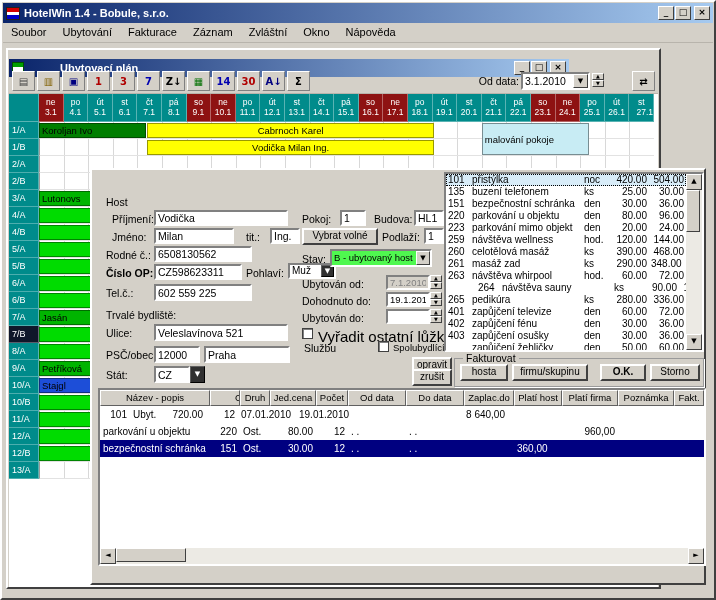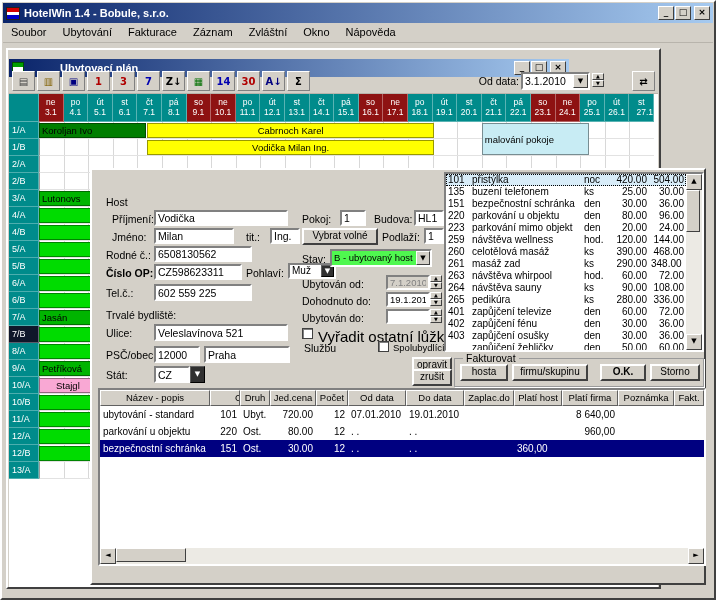--- a/index.html
+++ b/index.html
@@ -280,21 +280,21 @@
           <div class="bar" style="left: 30px; top: 114px; width: 55.58px; height: 15px; background: rgb(0, 220, 0); text-align: left; padding-left: 2px;"></div>
           <div class="bar" style="left: 30px; top: 131px; width: 55.58px; height: 15px; background: rgb(0, 220, 0); text-align: left; padding-left: 2px;"></div>
           <div class="bar" style="left: 30px; top: 148px; width: 55.58px; height: 15px; background: rgb(0, 220, 0); text-align: left; padding-left: 2px;"></div>
           <div class="bar" style="left: 30px; top: 165px; width: 55.58px; height: 15px; background: rgb(0, 220, 0); text-align: left; padding-left: 2px;"></div>
           <div class="bar" style="left: 30px; top: 182px; width: 55.58px; height: 15px; background: rgb(0, 220, 0); text-align: left; padding-left: 2px;"></div>
           <div class="bar" style="left: 30px; top: 199px; width: 55.58px; height: 15px; background: rgb(0, 220, 0); text-align: left; padding-left: 2px;"></div>
           <div class="bar" style="left: 30px; top: 216px; width: 55.58px; height: 15px; background: rgb(0, 180, 0); text-align: left; padding-left: 2px;">Jasán</div>
           <div class="bar" style="left: 30px; top: 233px; width: 55.58px; height: 15px; background: rgb(0, 220, 0); text-align: left; padding-left: 2px;"></div>
           <div class="bar" style="left: 30px; top: 250px; width: 55.58px; height: 15px; background: rgb(0, 220, 0); text-align: left; padding-left: 2px;"></div>
           <div class="bar" style="left: 30px; top: 267px; width: 55.58px; height: 15px; background: rgb(0, 180, 0); text-align: left; padding-left: 2px;">Petříková</div>
-          <div class="bar" style="left: 30px; top: 284px; width: 55.58px; height: 15px; background: #f9a8d4; text-align: left; padding-left: 16px;">Stajgl</div>
+          <div class="bar" style="left: 30px; top: 284px; width: 55.58px; height: 15px; background: #1d4ed8; text-align: left; padding-left: 2px;">Stajgl</div>
           <div class="bar" style="left: 30px; top: 301px; width: 55.58px; height: 15px; background: rgb(0, 220, 0); text-align: left; padding-left: 2px;"></div>
           <div class="bar" style="left: 30px; top: 318px; width: 55.58px; height: 15px; background: rgb(0, 220, 0); text-align: left; padding-left: 2px;"></div>
           <div class="bar" style="left: 30px; top: 335px; width: 55.58px; height: 15px; background: rgb(0, 220, 0); text-align: left; padding-left: 2px;"></div>
           <div class="bar" style="left: 30px; top: 352px; width: 55.58px; height: 15px; background: rgb(0, 220, 0); text-align: left; padding-left: 2px;"></div>
         </div>
     </div>
   </div>
 
   <div id="karta-window" class="abs raised" style="left:88px;top:166px;width:616px;height:417px;z-index:30;">
 
@@ -429,21 +429,21 @@
             <div class="svc-cell" style="width: 37px; ">348.00</div>
           </div>
           <div class="svc-row">
             <div class="svc-cell" style="width: 24px;">263</div>
             <div class="svc-cell" style="width: 112px;">návštěva whirpool</div>
             <div class="svc-cell" style="width: 30px;">hod.</div>
             <div class="svc-cell" style="width: 37px; text-align: right;">60.00</div>
             <div class="svc-cell" style="width: 37px; text-align: right;">72.00</div>
           </div>
           <div class="svc-row">
-            <div class="svc-cell" style="width: 24px;">264</div>
+            <div class="svc-cell" style="width: 24px; margin-left: 30px;">264</div>
             <div class="svc-cell" style="width: 112px;">návštěva sauny</div>
             <div class="svc-cell" style="width: 30px;">ks</div>
             <div class="svc-cell" style="width: 37px; text-align: right;">90.00</div>
             <div class="svc-cell" style="width: 37px; text-align: right;">108.00</div>
           </div>
           <div class="svc-row">
             <div class="svc-cell" style="width: 24px;">265</div>
             <div class="svc-cell" style="width: 112px;">pedikúra</div>
             <div class="svc-cell" style="width: 30px;">ks</div>
             <div class="svc-cell" style="width: 37px; text-align: right;">280.00</div>
@@ -505,21 +505,20 @@
           <div class="th" style="width: 58px;">Od data</div>
           <div class="th" style="width: 58px;">Do data</div>
           <div class="th" style="width: 50px;">Zaplac.do</div>
           <div class="th" style="width: 48px;">Platí host</div>
           <div class="th" style="width: 56px;">Platí firma</div>
           <div class="th" style="width: 56px;">Poznámka</div>
           <div class="th" style="width: 30px;">Fakt.</div>
         </div>
       <div id="table-rows">
           <div class="tr">
-            <div class="td" style="width: 110px;">ubytování - standard</div>
             <div class="td" style="width: 30px; text-align: right;">101</div>
             <div class="td" style="width: 30px;">Ubyt.</div>
             <div class="td" style="width: 46px; text-align: right;">720.00</div>
             <div class="td" style="width: 32px; text-align: right;">12</div>
             <div class="td" style="width: 58px;">07.01.2010</div>
             <div class="td" style="width: 58px;">19.01.2010</div>
             <div class="td" style="width: 50px;"></div>
             <div class="td" style="width: 48px; text-align: right;"></div>
             <div class="td" style="width: 56px; text-align: right;">8 640,00</div>
             <div class="td" style="width: 56px;"></div>

